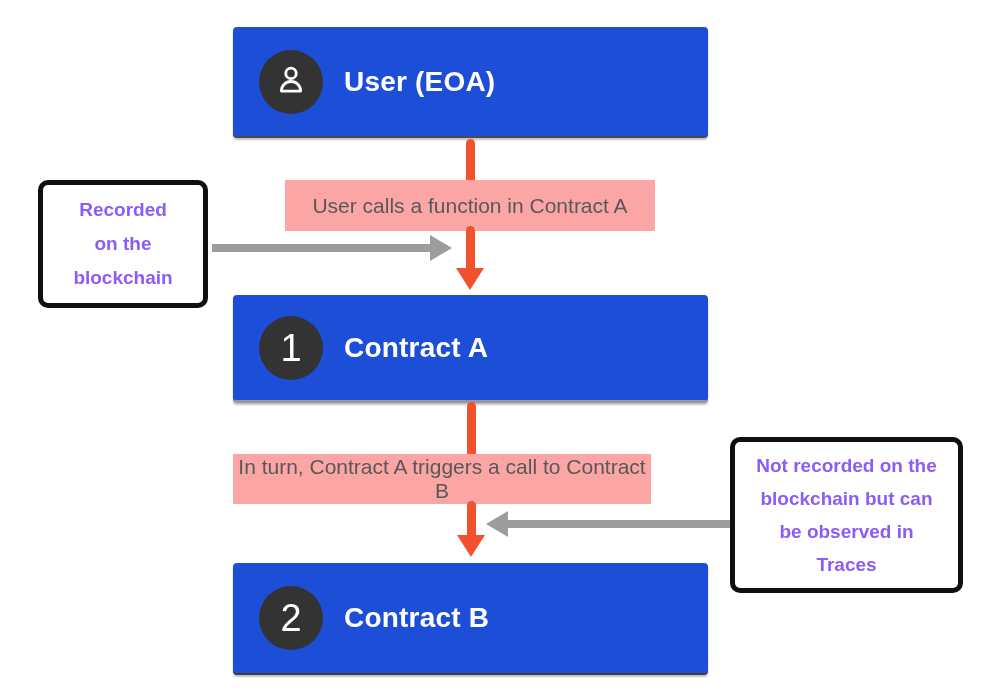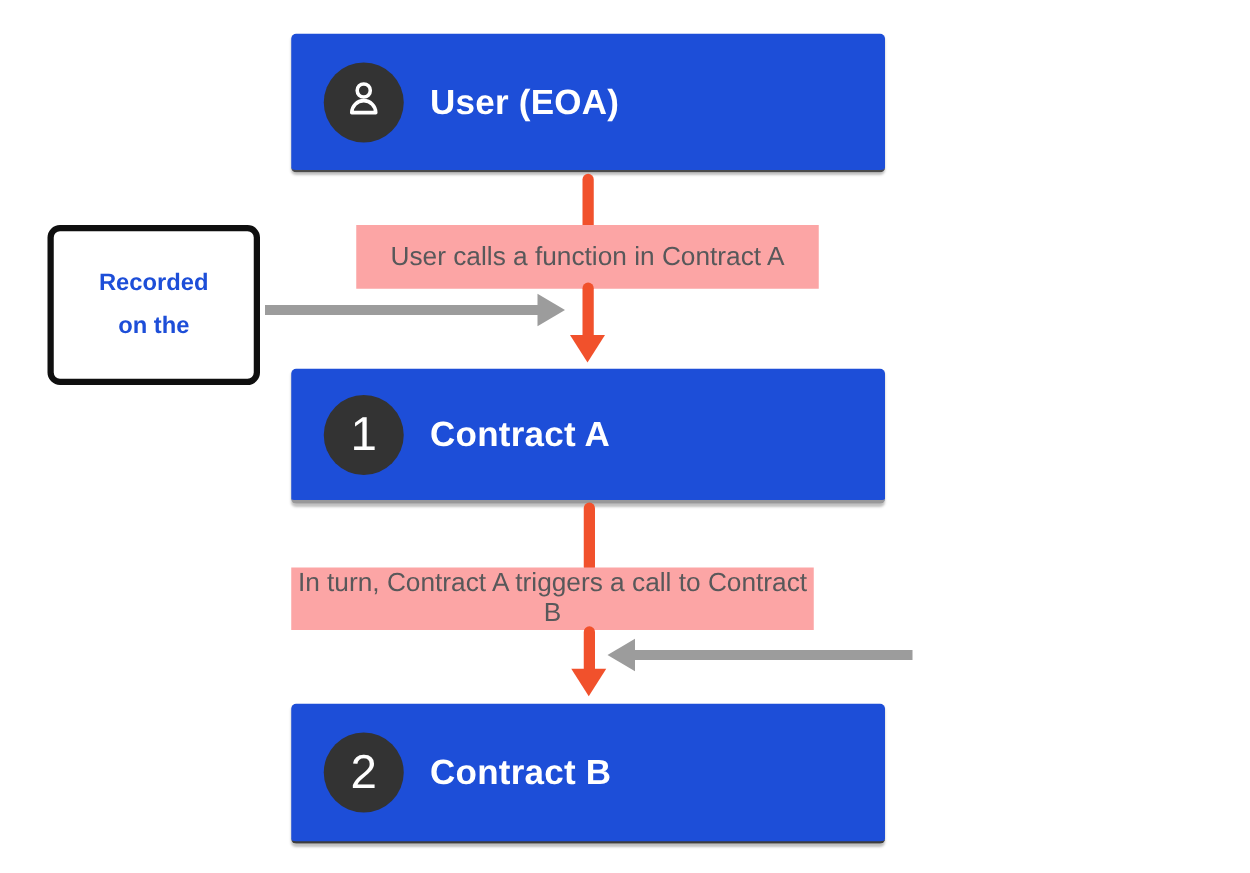--- a/index.html
+++ b/index.html
@@ -114,21 +114,21 @@
     position: absolute;
     background: #ffffff;
     border: 5px solid #0f0f0f;
     border-radius: 10px;
     display: flex;
     flex-direction: column;
     align-items: center;
     justify-content: center;
     text-align: center;
     font-weight: 700;
-    color: #1d4ed8;
+    color: #8b5cf6;
     font-size: 19px;
   }
   .note-left  { left: 38px;  top: 180px; width: 160px; height: 118px; line-height: 34px; }
   .note-right { left: 730px; top: 437px; width: 223px; height: 146px; line-height: 33px; }
 </style>
 </head>
 <body>
 
 <div id="canvas">
 
@@ -145,38 +145,45 @@
   </div>
 
   <div class="o-seg o-seg1a"></div>
   <div class="flow-label flow-label-1">User calls a function in Contract A</div>
   <div class="o-seg o-seg1b"></div>
   <div class="o-head o-head1"></div>
 
   <div class="note note-left">
     <span>Recorded</span>
     <span>on the</span>
+    <span>blockchain</span>
   </div>
   <div class="g-shaft g-shaft1"></div>
   <div class="g-head g-head-right"></div>
 
   <div class="node node-contract-a">
     <div class="badge-circle">
       <span class="badge-number">1</span>
     </div>
     <div class="node-title">Contract A</div>
   </div>
 
   <div class="o-seg o-seg2a"></div>
   <div class="flow-label flow-label-2">In turn, Contract A triggers a call to Contract B</div>
   <div class="o-seg o-seg2b"></div>
   <div class="o-head o-head2"></div>
 
   <div class="g-head g-head-left"></div>
   <div class="g-shaft g-shaft2"></div>
+  <div class="note note-right">
+    <span>Not recorded on the</span>
+    <span>blockchain but can</span>
+    <span>be observed in</span>
+    <span>Traces</span>
+  </div>
 
   <div class="node node-contract-b">
     <div class="badge-circle">
       <span class="badge-number">2</span>
     </div>
     <div class="node-title">Contract B</div>
   </div>
 
 </div>
 

